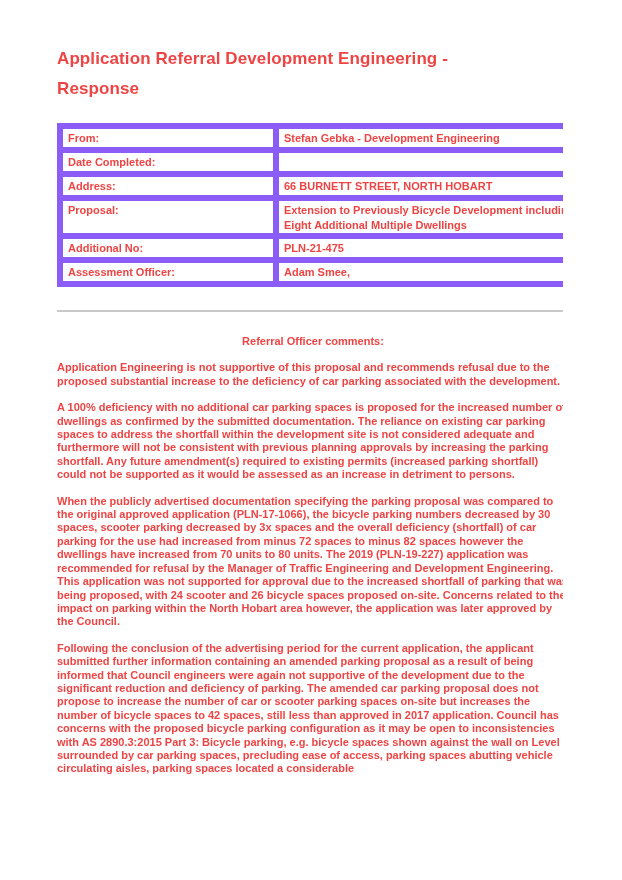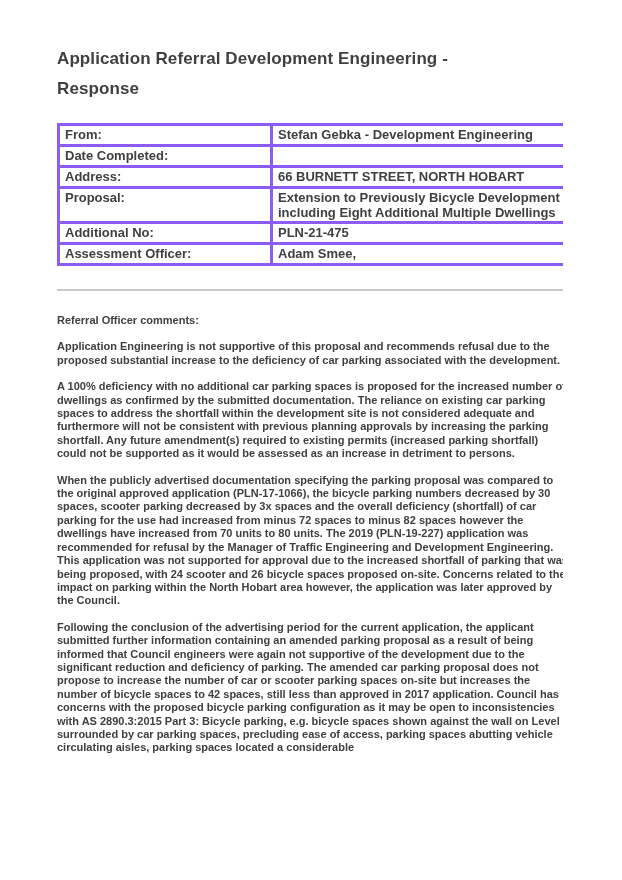--- a/index.html
+++ b/index.html
@@ -7,39 +7,39 @@
     padding: 0;
     background: #ffffff;
   }
   .page {
     width: 563px;
     height: 880px;
     background: #ffffff;
     box-sizing: border-box;
     padding: 44px 72px 0 57px;
     font-family: "Liberation Sans", sans-serif;
-    color: #404040;
+    color: #ef4444;
     overflow: hidden;
   }
   .doc-title {
     font-size: 17px;
     font-weight: bold;
     line-height: 30px;
     max-width: 482px;
     margin: 0 0 19px 0;
     letter-spacing: 0.1px;
   }
   table.details {
     border-collapse: collapse;
     width: 510px;
     table-layout: fixed;
   }
   table.details td {
-    border: 3px solid #8b5cf6;
-    font-size: 13px;
+    border: 6px solid #8b5cf6;
+    font-size: 11px;
     line-height: 14.5px;
     padding: 2px 4px 1px 5px;
     vertical-align: top;
     height: 15px;
   }
   td.lbl {
     width: 201px;
     font-weight: bold;
   }
   td.val {
@@ -54,20 +54,21 @@
   }
   .comments {
     width: 512px;
     margin-top: 23px;
   }
   .comments-heading {
     font-size: 11px;
     font-weight: bold;
     line-height: 13.4px;
     margin: 0 0 13px 0;
+    text-align: center;
   }
   .comments p {
     font-size: 11px;
     font-weight: bold;
     line-height: 13.4px;
     margin: 0 0 13px 0;
     text-align: left;
   }
 </style>
 </head>

